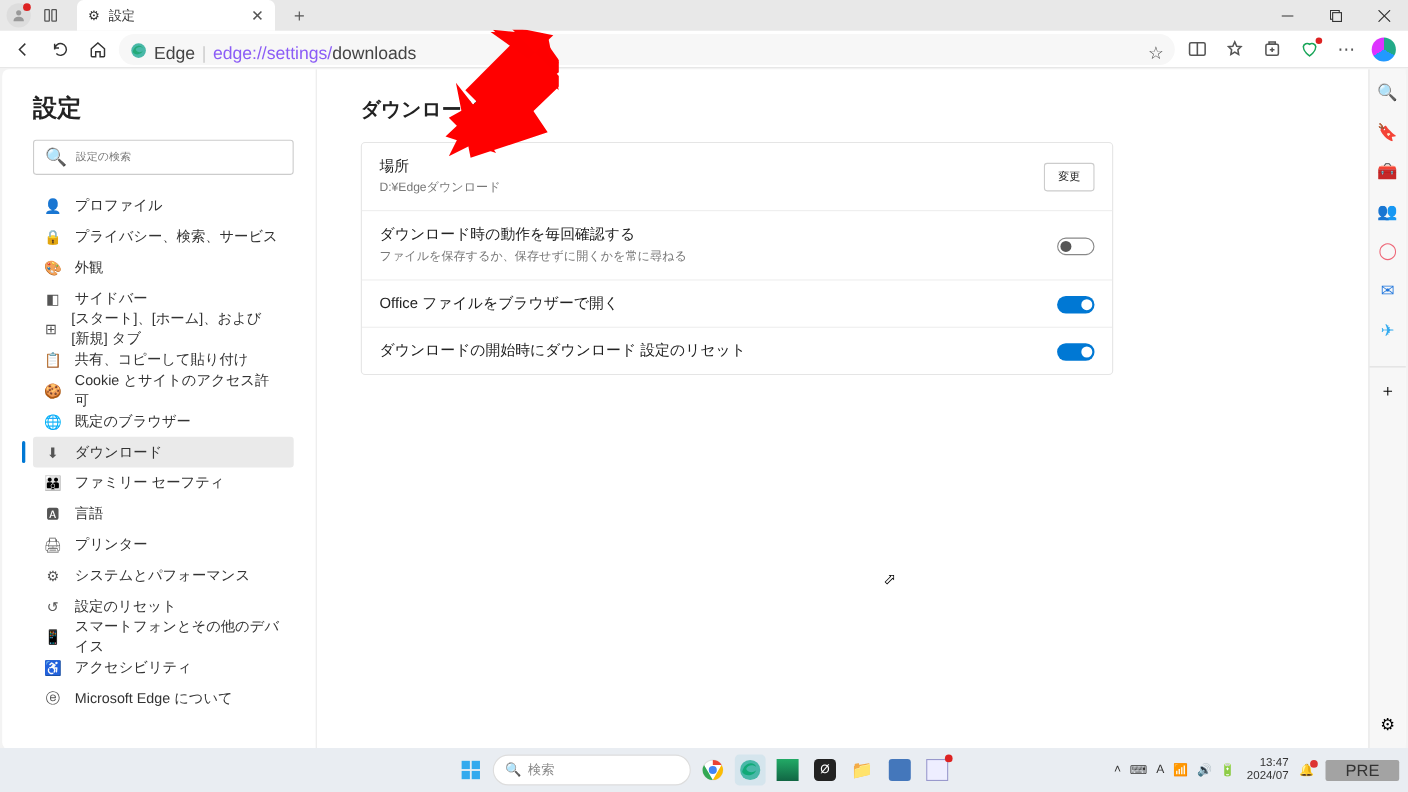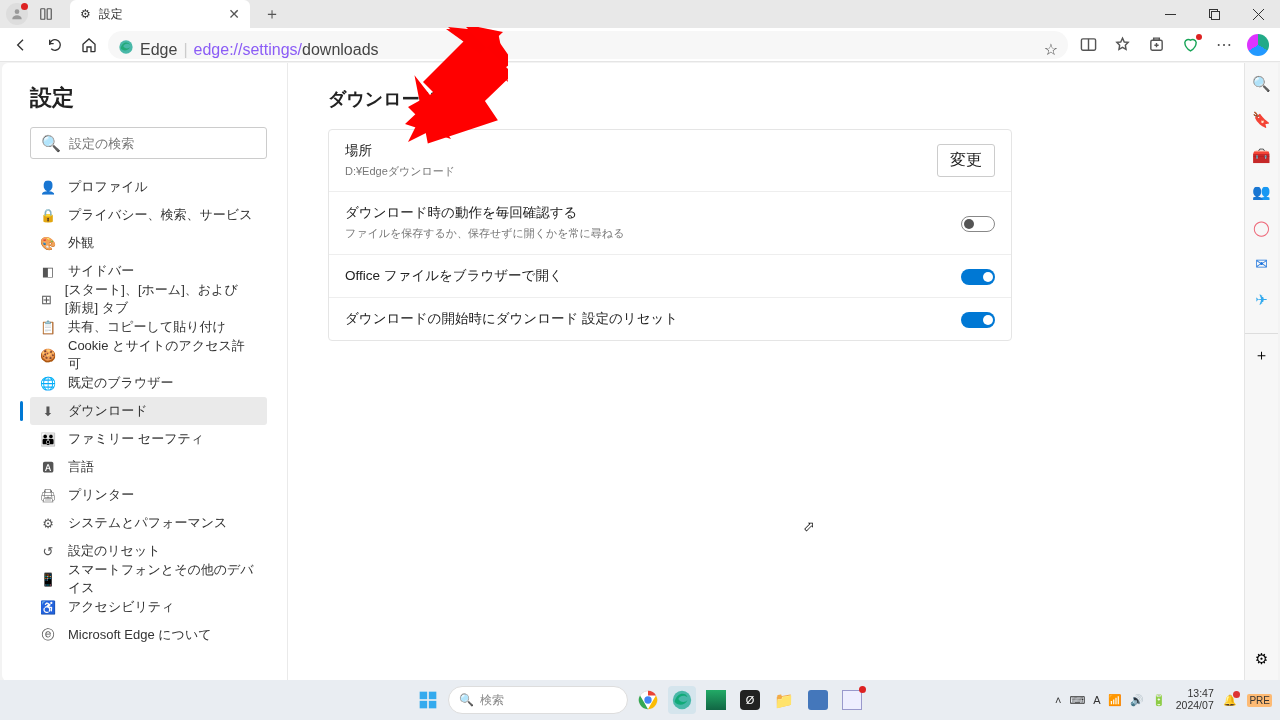--- a/index.html
+++ b/index.html
@@ -28,36 +28,36 @@
   .toolbar-btn.heart { color:#18a558; position:relative; }
   .toolbar-btn.heart::after { content:''; position:absolute; top:4px; right:4px; width:6px; height:6px; background:#d22; border-radius:50%; }
   .copilot { width:32px; height:30px; display:flex; align-items:center; justify-content:center; }
   .copilot-circle { width:22px; height:22px; border-radius:50%; background:conic-gradient(#2a8 0 33%, #29f 33% 66%, #d3f 66% 100%); }
   
   
   .workspace { display:flex; height: calc(720px - 28px - 34px - 40px); background:#fff; margin:1px 2px 0 2px; border-radius:6px; }
   .sidebar-left { width:286px; border-right:1px solid #eaeaea; padding:20px 20px 0 28px; }
   .settings-title { font-size:22px; font-weight:600; color:#222; margin-bottom:14px; }
   .search-box { display:flex; align-items:center; gap:8px; height:32px; border:1px solid #ccc; border-radius:3px; padding:0 10px; background:#fff; margin-bottom:14px; }
-  .search-box input { border:none; outline:none; font-size:13px; flex:1; background:transparent; }
+  .search-box input { border:none; outline:none; font-size:10px; flex:1; background:transparent;font-family:Liberation Mono, monospace; }
   .nav-list { list-style:none; }
   .nav-item { display:flex; align-items:center; gap:12px; height:28px; padding:0 10px; font-size:13px; color:#333; border-radius:3px; cursor:pointer; }
   .nav-item.active { background:#eaeaea; position:relative; }
   .nav-item.active::before { content:''; position:absolute; left:-10px; top:4px; bottom:4px; width:3px; background:#0078d4; border-radius:2px; }
   .nav-icon { width:16px; display:flex; justify-content:center; color:#555; }
   
   .content { flex:1; padding:24px 40px; position:relative; }
   .page-title { font-size:18px; font-weight:600; color:#222; margin-bottom:18px; }
   .card { border:1px solid #e5e5e5; border-radius:4px; background:#fff; width:684px; }
   .row { padding:12px 16px; border-bottom:1px solid #eee; display:flex; align-items:center; }
   .row:last-child { border-bottom:none; }
   .row-main { flex:1; }
   .row-title { font-size:13.5px; color:#222; font-weight:500; }
   .row-sub { font-size:11px; color:#777; margin-top:4px; line-height:1.4; }
-  .change-btn { border:1px solid #ccc; background:#fff; padding:5px 12px; font-size:16px; border-radius:3px; color:#222; }
+  .change-btn { border:1px solid #ccc; background:#fff; padding:5px 12px; font-size:10px; border-radius:3px; color:#222; }
   
   .toggle { width:34px; height:16px; border-radius:10px; position:relative; margin-top:2px; }
   .toggle.off { background:#fff; border:1px solid #888; }
   .toggle.off .knob { width:10px; height:10px; background:#555; border-radius:50%; position:absolute; left:2px; top:2px; }
   .toggle.on { background:#0078d4; }
   .toggle.on .knob { width:10px; height:10px; background:#fff; border-radius:50%; position:absolute; right:2px; top:3px; }
   
   
   .edge-sidebar { position:absolute; right:2px; top:63px; bottom:40px; width:34px; background:#f7f7f7; border-left:1px solid #e5e5e5; display:flex; flex-direction:column; align-items:center; gap:14px; padding-top:10px; }
   .side-icon { width:22px; height:22px; display:flex; align-items:center; justify-content:center; font-size:15px; }
@@ -380,15 +380,15 @@
       <span>A</span>
       <span>📶</span>
       <span>🔊</span>
       <span>🔋</span>
     </div>
     <div class="clock">
       <div>13:47</div>
       <div>2024/07</div>
     </div>
     <span class="notif-bell">🔔</span>
-    <span style="background:#fdba74;padding:1px 2px;font-size:10px;border-radius:2px">PRE</span>
+    <span style="background:#a3a3a3;padding:1px 18px;font-size:15px;border-radius:2px">PRE</span>
   </div>
 </div>
 
 </body></html>

